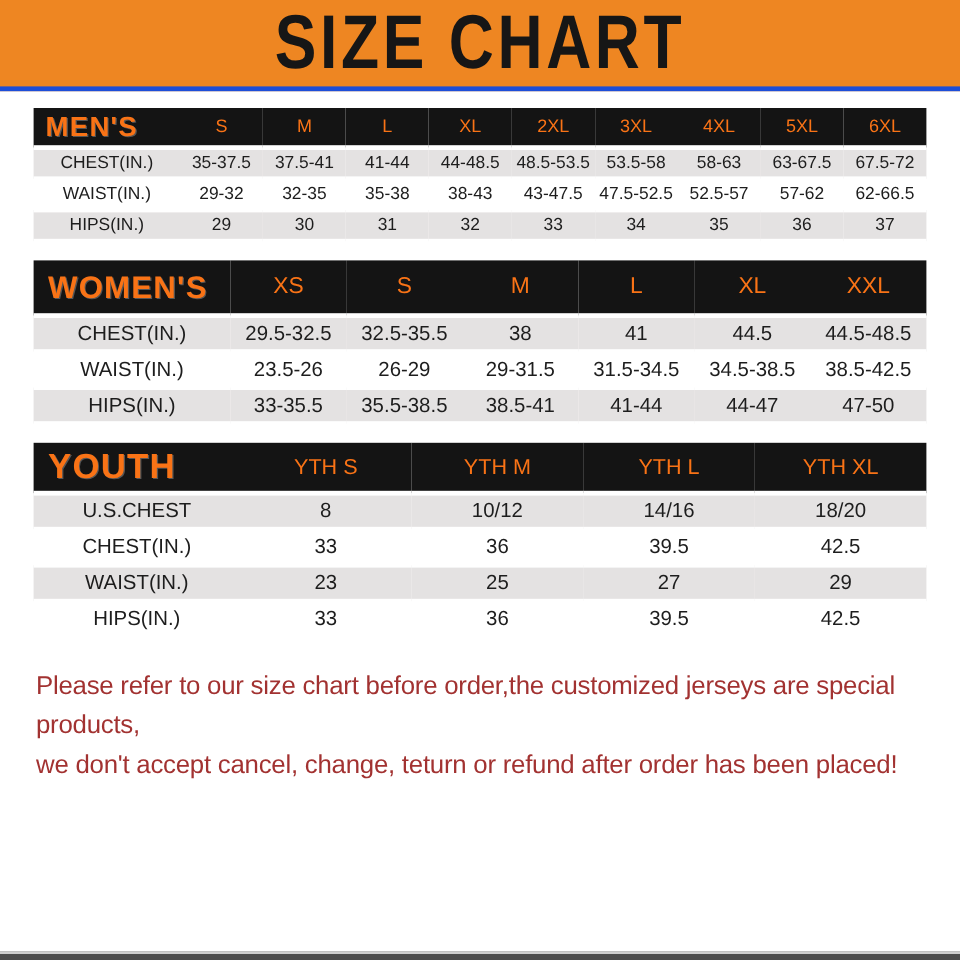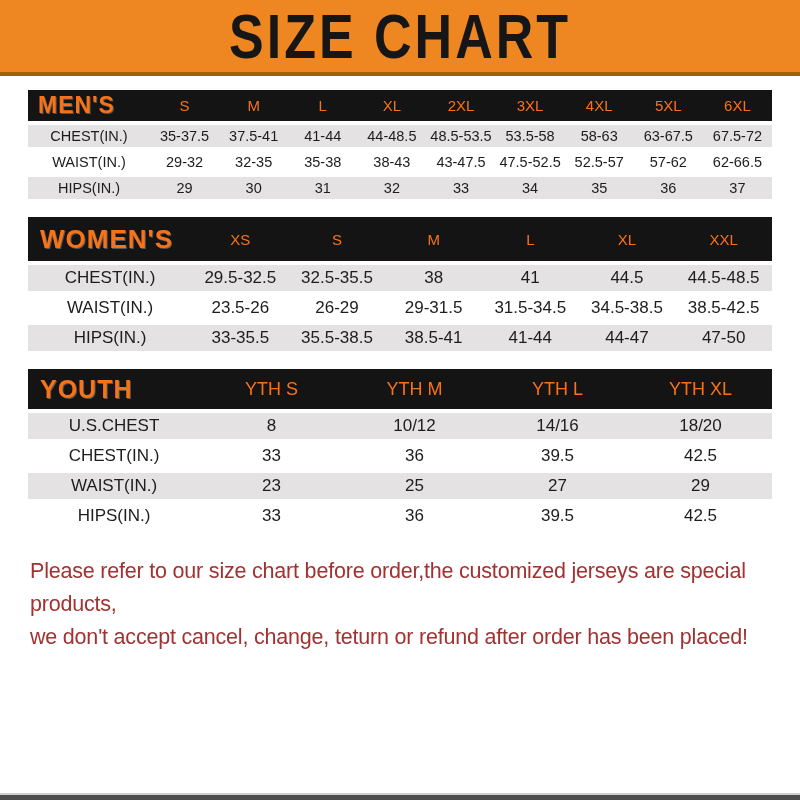--- a/index.html
+++ b/index.html
@@ -13,21 +13,21 @@
     width: 800px;
     height: 800px;
     background: #ffffff;
     overflow: hidden;
   }
 
   
   .banner {
     height: 72px;
     background: #ee8622;
-    border-bottom: 4px solid #a16207;
+    border-bottom: 4px solid #1d4ed8;
     display: flex;
     align-items: center;
     justify-content: center;
   }
   .banner-title {
     display: inline-block;
     font-size: 52px;
     font-weight: bold;
     color: #161616;
     letter-spacing: 3px;
@@ -83,29 +83,29 @@
     font-weight: normal;
   }
 
   
   .table-men thead th { height: 31px; font-size: 15px; }
   .table-men thead th.label-col { font-size: 23px; padding-left: 10px; }
   .table-men .label-col { width: 112px; }
   .table-men tbody tr > * { height: 22px; font-size: 14.5px; }
 
   
-  .table-women thead th { height: 44px; font-size: 15px; }
+  .table-women thead th { height: 44px; font-size: 19px; }
   .table-women thead th.label-col { font-size: 26px; padding-left: 12px; }
   .table-women .label-col { width: 152px; }
   .table-women tbody tr > * { height: 26px; font-size: 17px; }
 
   
   .table-youth { margin-top: 15px; }
   .table-youth thead th { height: 40px; font-size: 18px; }
-  .table-youth thead th.label-col { font-size: 25px; padding-left: 12px; }
+  .table-youth thead th.label-col { font-size: 29px; padding-left: 12px; }
   .table-youth .label-col { width: 160px; }
   .table-youth tbody tr > * { height: 26px; font-size: 17px; }
 
   
   .footer {
     margin: 22px 28px 0 30px;
     color: #a23231;
     font-size: 21.5px;
     line-height: 33px;
     letter-spacing: -0.2px;

